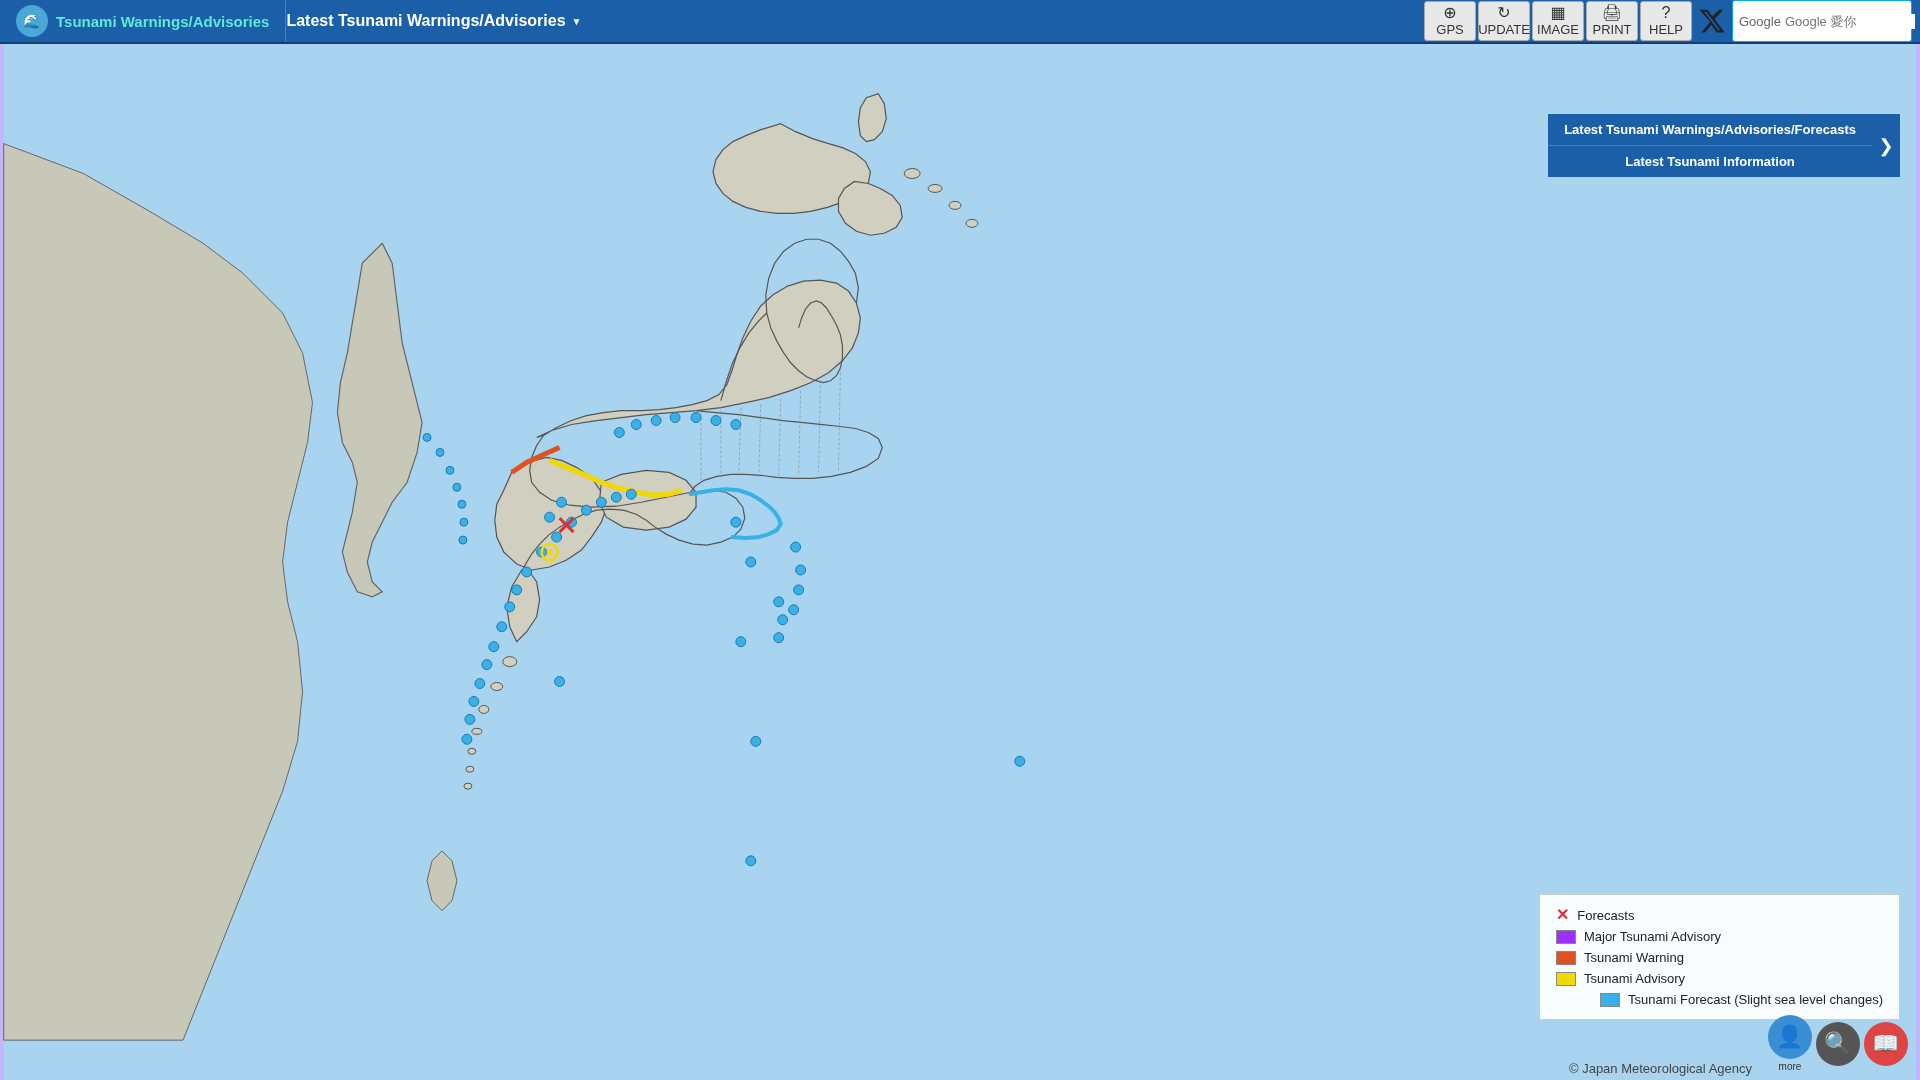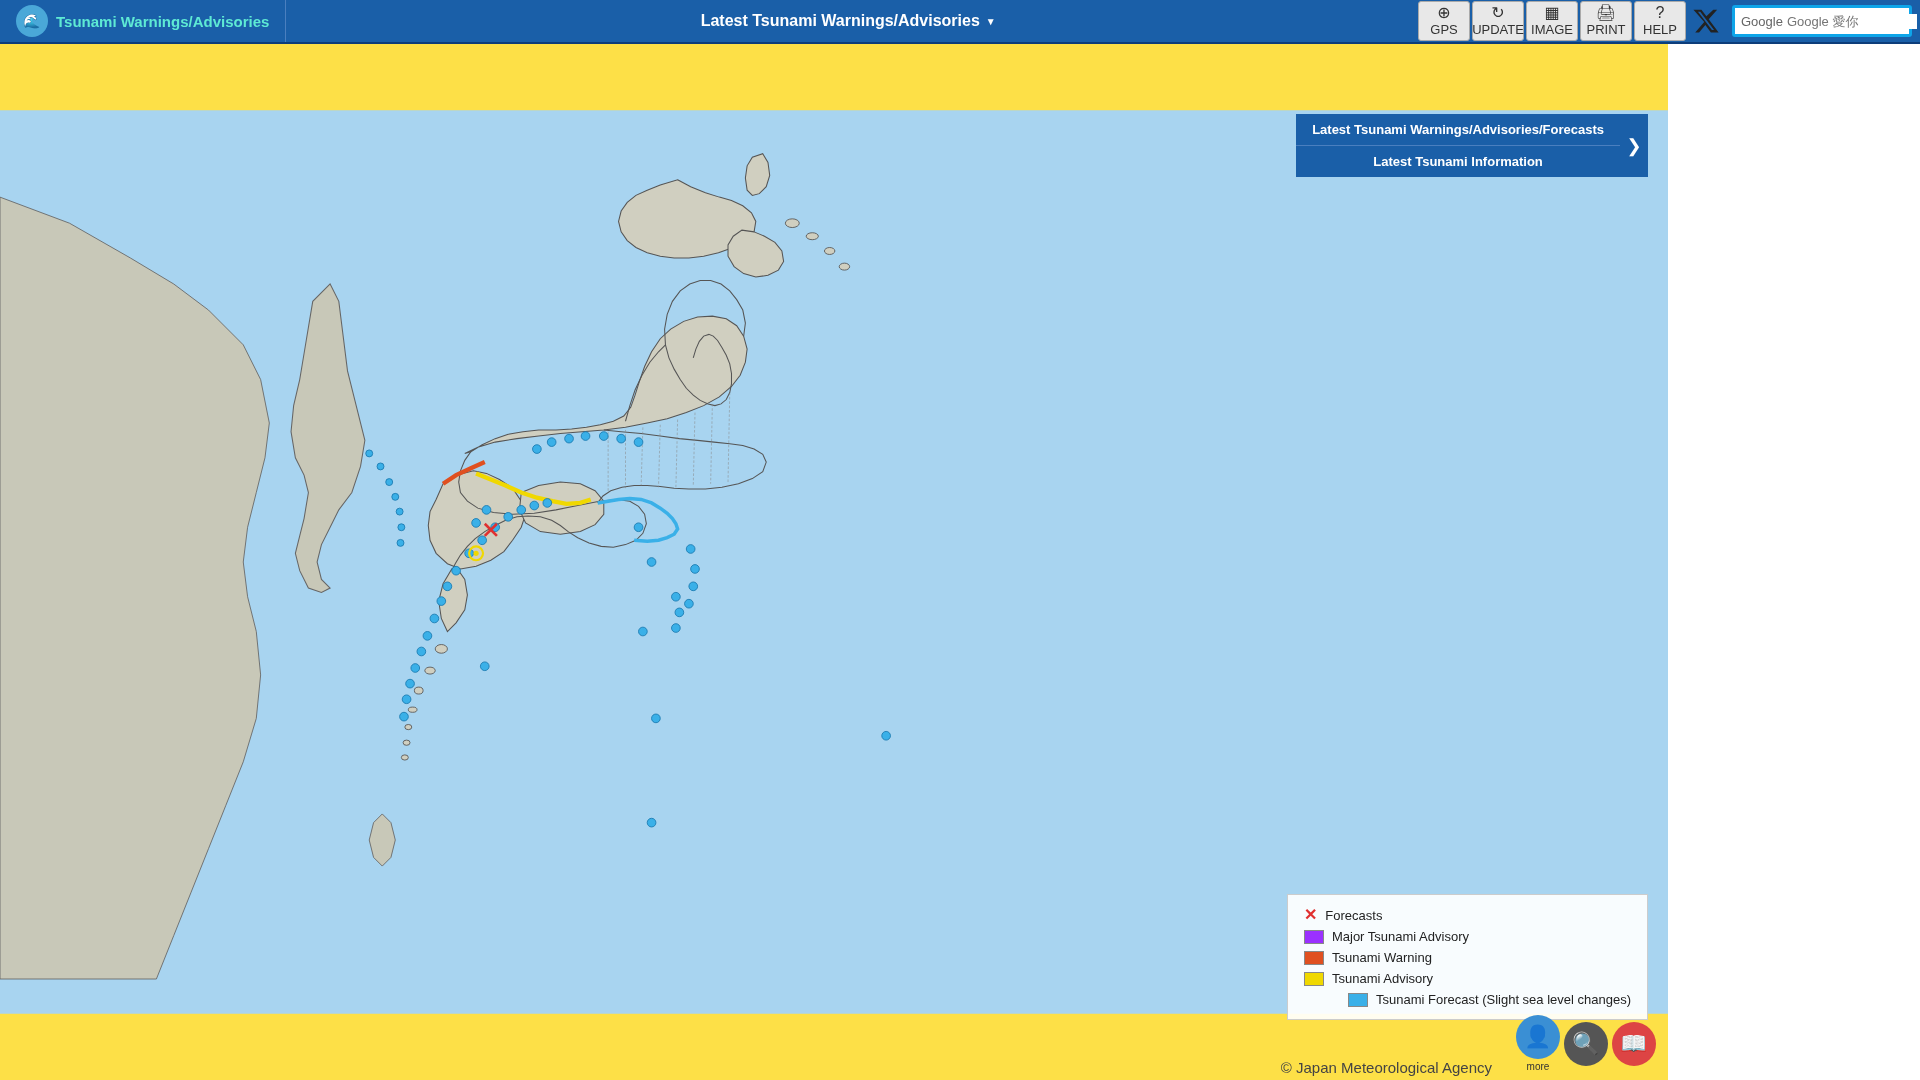--- a/index.html
+++ b/index.html
@@ -34,21 +34,20 @@
     }
     #header-logo .logo-text {
       color: #5eead4;
       font-size: 15px;
       font-weight: bold;
     }
     #header-center {
       flex: 1;
       display: flex;
       align-items: center;
-      justify-content: center;
       color: white;
       font-size: 16px;
       font-weight: bold;
     }
     #header-center .dropdown-arrow {
       margin-left: 6px;
       font-size: 10px;
     }
     #header-tools {
       display: flex;
@@ -84,41 +83,41 @@
       align-items: center;
       justify-content: center;
       width: 36px;
       height: 36px;
       cursor: pointer;
     }
     #search-box {
       display: flex;
       align-items: center;
       background: white;
-      border: 3px solid #0ea5e9;
+      border: 1px solid #0ea5e9;
       border-radius: 3px;
       padding: 2px 6px;
-      height: 32px;
-      margin-left: 6px;
+      height: 42px;
+      margin-left: 0;
       width: 180px;
     }
     #search-box input {
       border: none;
       outline: none;
       font-size: 13px;
       width: 130px;
       color: #ec4899;
     }
 
     
     #map-container {
       position: relative;
-      width: 1668px;
+      width: 1920px;
       height: 1036px;
-      background: #fde047;
+      background: #c4b5fd;
       overflow: hidden;
     }
 
     
     #map-svg {
       position: absolute;
       top: 0; left: 0;
       width: 100%;
       height: 100%;
     }
@@ -202,22 +201,22 @@
       cursor: pointer;
       font-size: 22px;
     }
     .bottom-icon-person { background: #3a8fd4; color: white; }
     .bottom-icon-search { background: #555; color: white; }
     .bottom-icon-book { background: #d44; color: white; }
 
     #copyright {
       position: absolute;
       bottom: 4px;
-      right: 176px;
-      font-size: 15px;
+      right: 168px;
+      font-size: 13px;
       color: #444;
       z-index: 50;
     }
   </style>
 </head>
 <body>
 
 <div id="header">
   <div id="header-logo">
     <div class="logo-icon">🌊</div>

